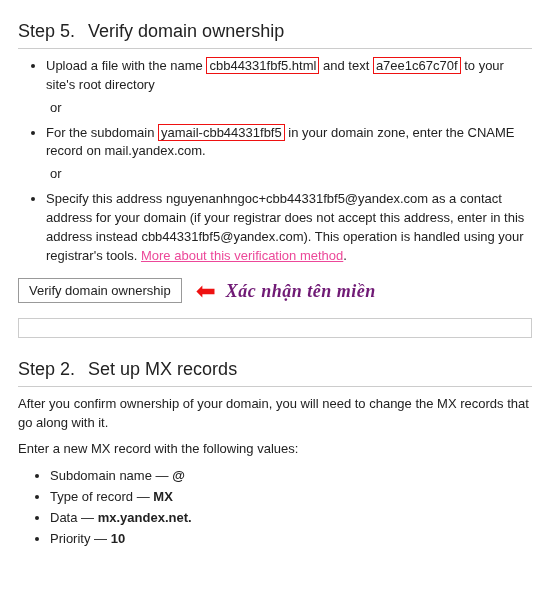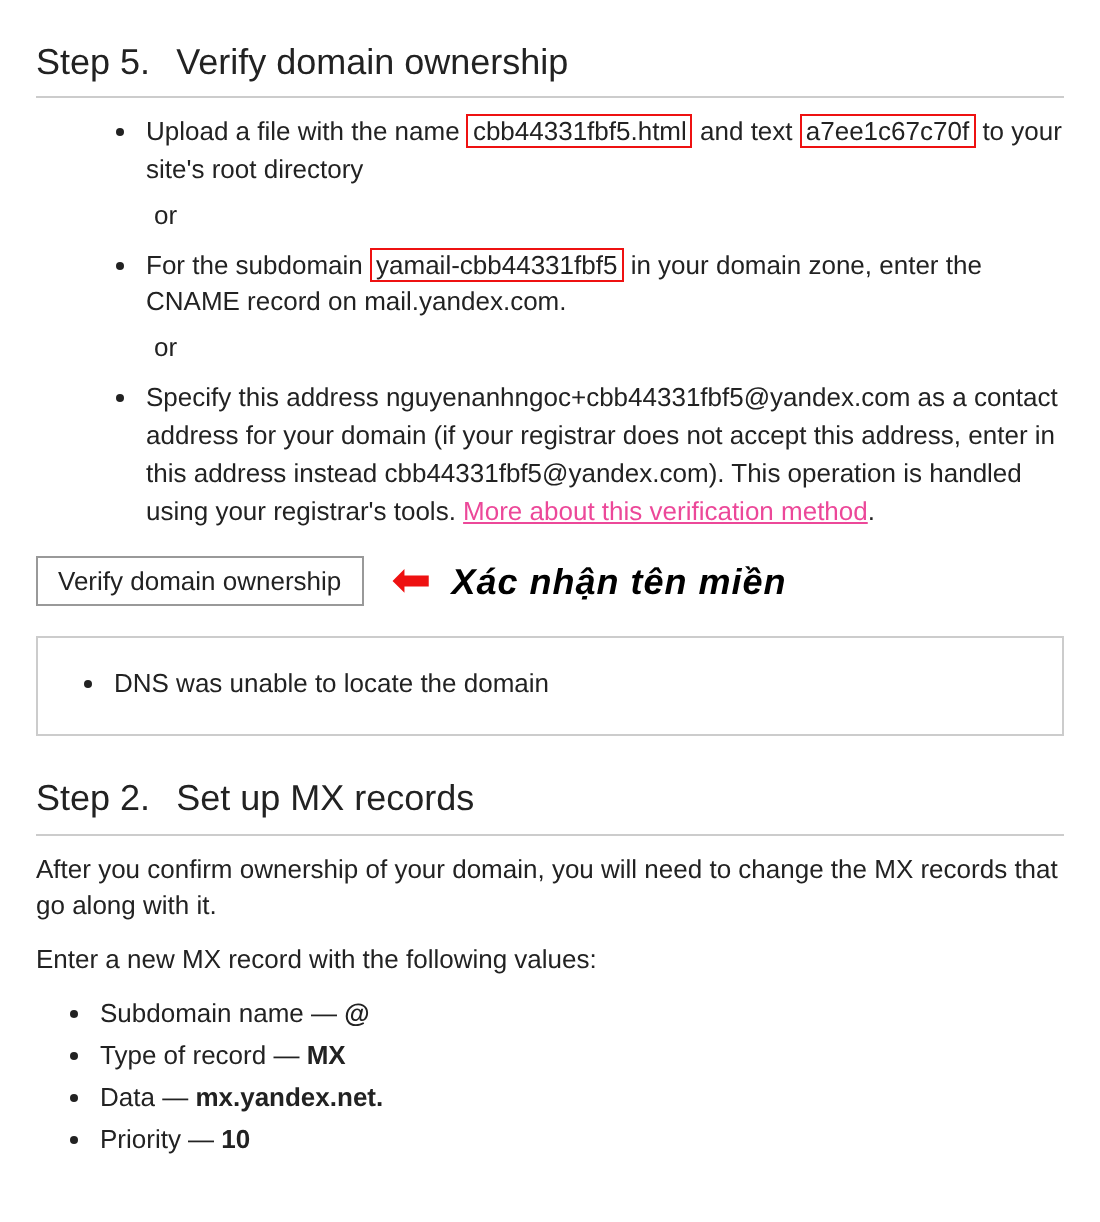--- a/index.html
+++ b/index.html
@@ -21,21 +21,20 @@
   }
   h2.step .num {
     margin-right: 8px;
   }
   ul.main-list {
     padding-left: 28px;
     margin: 8px 0 12px 0;
   }
   ul.main-list > li {
     margin-bottom: 4px;
-    margin-left: 27px;
   }
   .or {
     margin-left: 4px;
     padding: 4px 0 2px 0;
     font-size: 13px;
   }
   .hl {
     border: 1.5px solid #e11;
     padding: 0 2px;
   }
@@ -59,22 +58,22 @@
     cursor: pointer;
     color: #222;
   }
   .arrow {
     color: #e11;
     font-size: 24px;
     line-height: 1;
     margin: 0 2px 0 6px;
   }
   .annot {
-    color: #000000;
-    font-family: Liberation Sans, sans-serif;
+    color: #701a75;
+    font-family: Liberation Serif, serif;
     font-style: italic;
     font-size: 18px;
     font-weight: bold;
     letter-spacing: 0.5px;
     text-align: right;
   }
   .results-box {
     border: 1px solid #ccc;
     padding: 8px 12px 10px 12px;
     margin: 0 0 18px 0;
@@ -119,23 +118,20 @@
   </li>
 </ul>
 
 <div class="verify-row">
   <button class="verify">Verify domain ownership</button>
   <span class="arrow">⬅</span>
   <span class="annot">Xác nhận tên miền</span>
 </div>
 
 <div class="results-box">
-  <ul>
-    <li>DNS was unable to locate the domain</li>
-  </ul>
 </div>
 
 <h2 class="step">
   <span class="num">Step 2.</span>
   <span>Set up MX records</span>
 </h2>
 
 <p>After you confirm ownership of your domain, you will need to change the MX records that go along with it.</p>
 <p>Enter a new MX record with the following values:</p>
 

